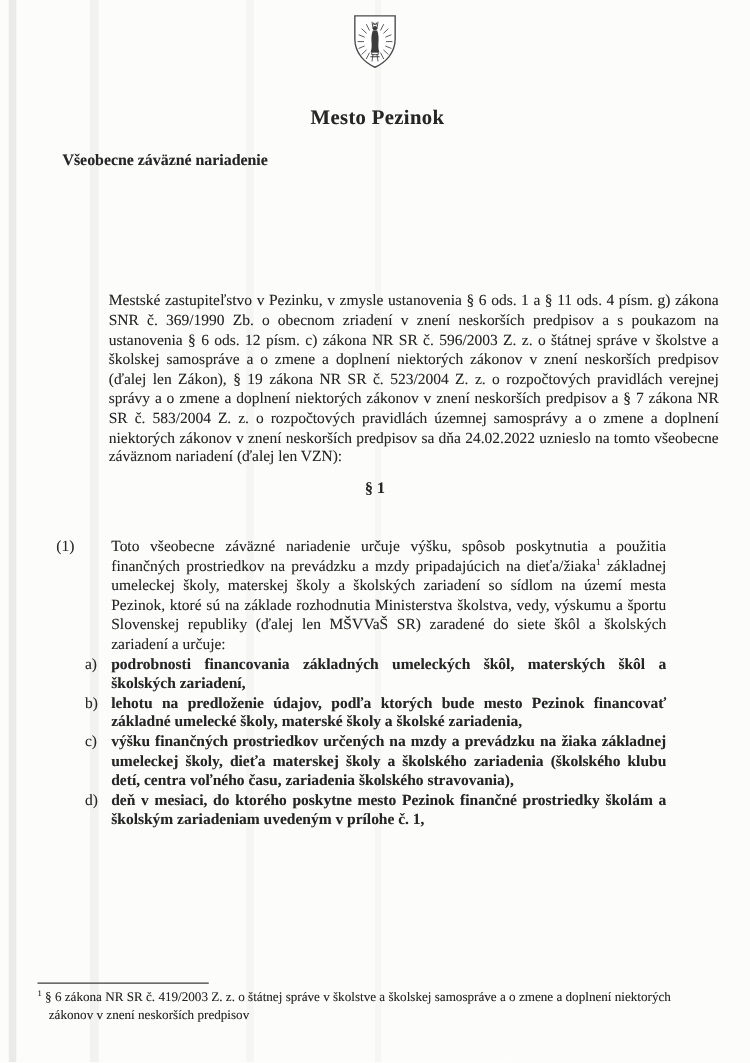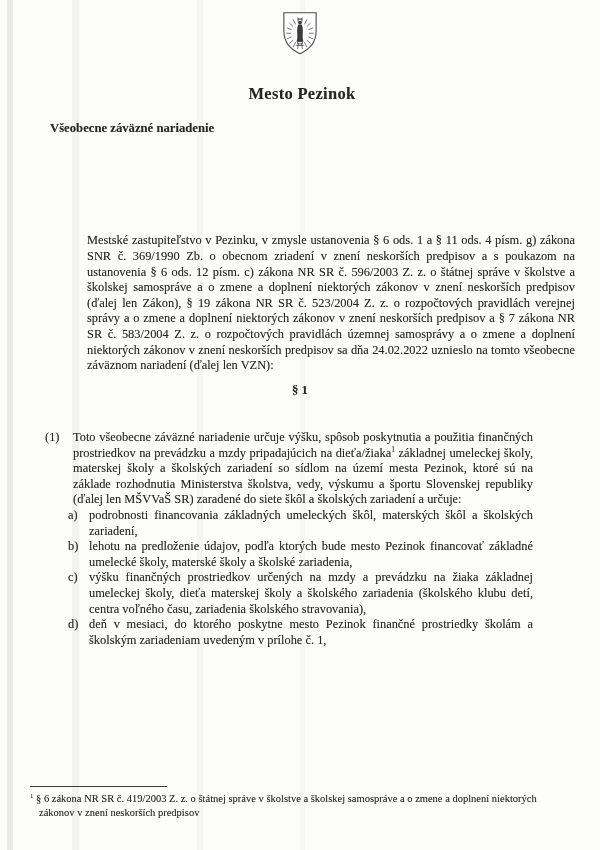--- a/index.html
+++ b/index.html
@@ -75,24 +75,24 @@
     top: 430px;
     left: 45px;
     width: 488px;
     font-size: 12.4px;
     line-height: 15.6px;
     display: flex;
     align-items: flex-start;
   }
   .item-marker { flex: 0 0 28px; }
   .item-body { flex: 1; }
-  .item-intro { text-align: justify; }
+  .item-intro { text-align: justify; margin-left: 16px; }
   .subitem { display: flex; margin-left: -5px; }
   .sub-marker { flex: 0 0 21px; }
-  .sub-text { flex: 1; text-align: justify; }
+  .sub-text { flex: 1; text-align: justify; font-weight: bold; }
 
   sup.fnref {
     font-size: 7.5px;
     vertical-align: super;
     line-height: 0;
   }
 
   .footnote-rule {
     position: absolute;
     top: 786px;

